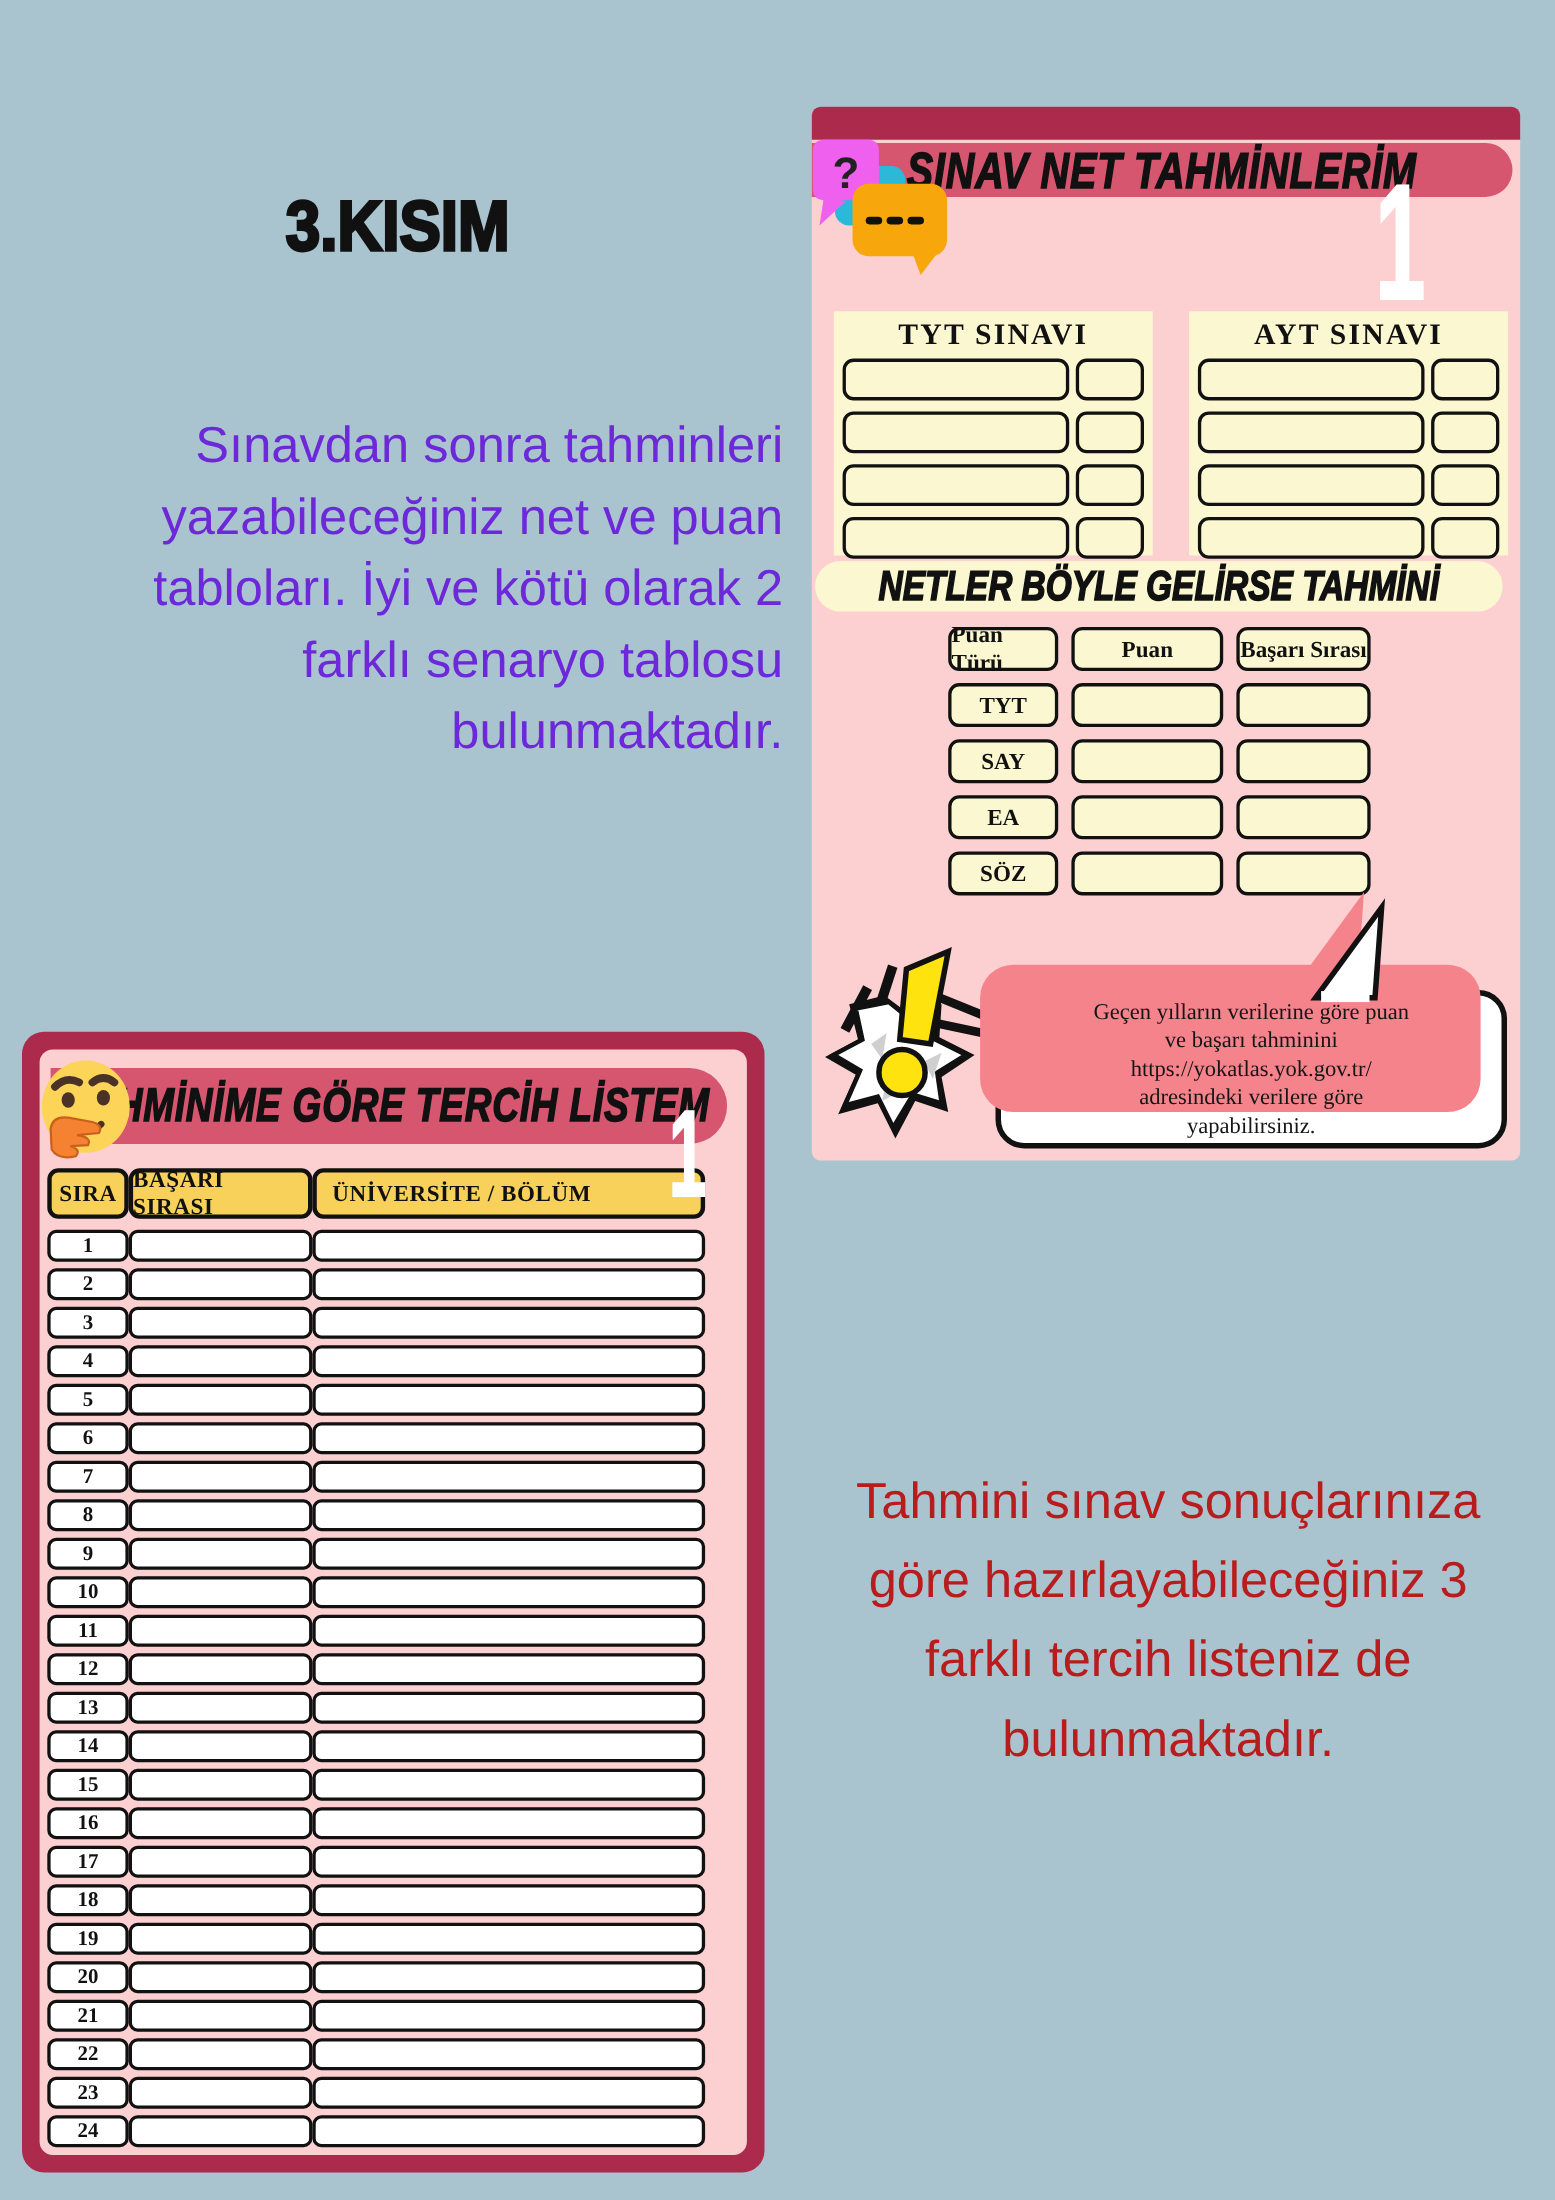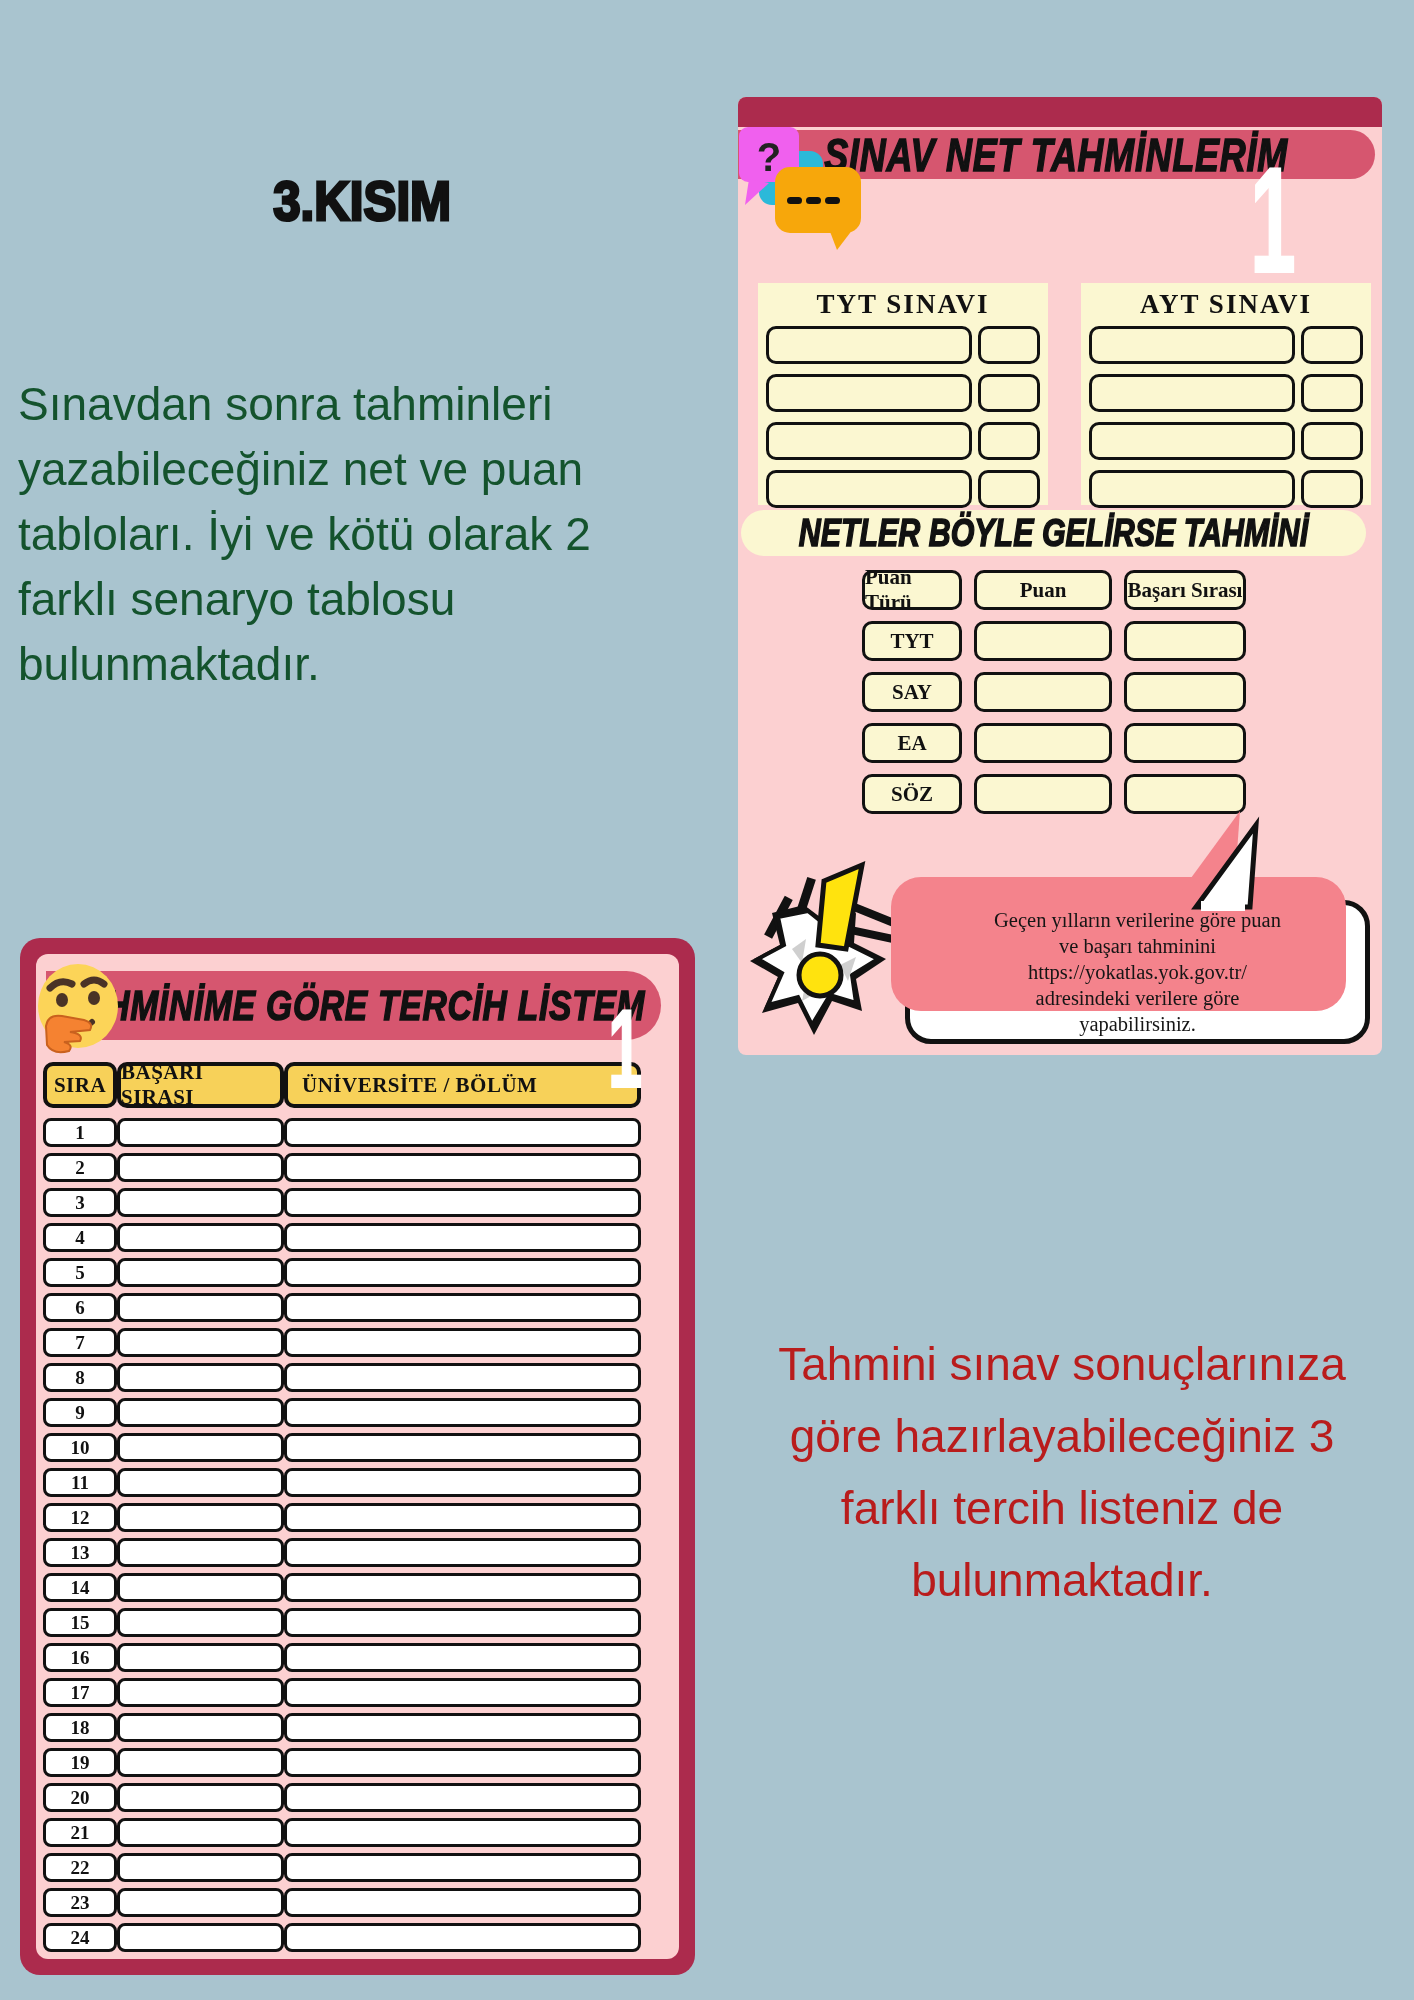--- a/index.html
+++ b/index.html
@@ -8,24 +8,24 @@
     --bubble-shadow:#f4838c;
   }
   *{margin:0;padding:0;box-sizing:border-box;}
   html,body{width:1414px;height:2000px;}
   body{position:relative;overflow:hidden;background:var(--bg);
        font-family:"Liberation Sans",sans-serif;color:var(--ink);}
   .serif{font-family:"Liberation Serif",serif;}
 
   
   .intro-title{position:absolute;left:0;top:168px;width:724px;text-align:center;
-    font-size:56px;font-weight:bold;-webkit-text-stroke:3px #111;}
+    font-size:64px;font-weight:bold;-webkit-text-stroke:3px #111;}
   .intro-title span{display:inline-block;transform:scaleX(.88);}
-  .intro-para{position:absolute;left:18px;top:372px;width:694px;text-align:left;
-    font-size:46px;line-height:65px;color:#14532d;}
+  .intro-para{position:absolute;left:18px;top:372px;width:694px;text-align:right;
+    font-size:46px;line-height:65px;color:#6d28d9;}
   .outro-para{position:absolute;left:712px;top:1328px;width:700px;text-align:center;
     font-size:46px;line-height:72px;color:#b91c1c;}
 
   
   .net-card{position:absolute;left:738px;top:97px;width:644px;height:958px;
     background:var(--pink);border-radius:8px;}
   .net-card .topstrip{position:absolute;left:0;top:0;width:100%;height:30px;
     background:var(--maroon);border-radius:8px 8px 0 0;}
   .banner{position:absolute;background:var(--crimson);display:flex;
     align-items:center;justify-content:center;}

